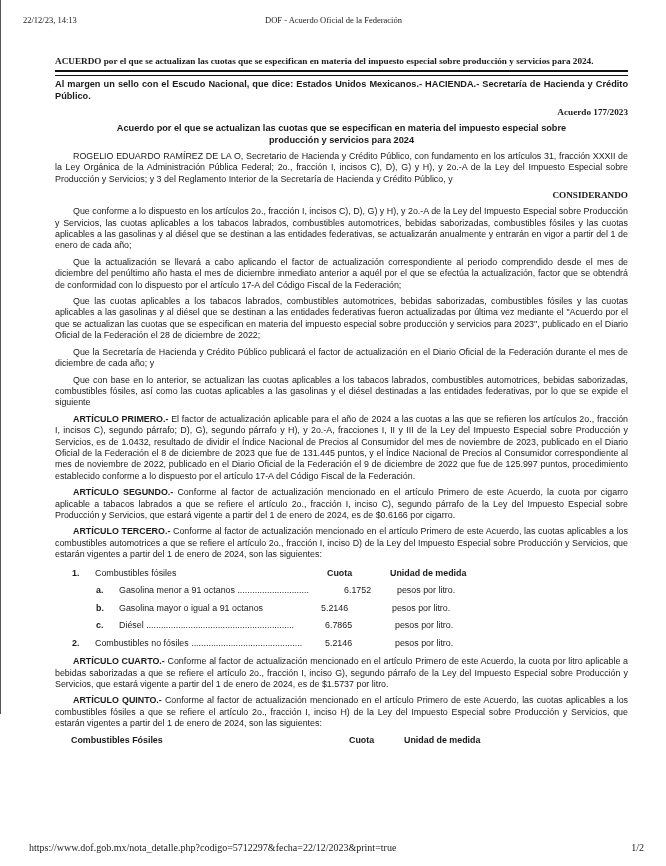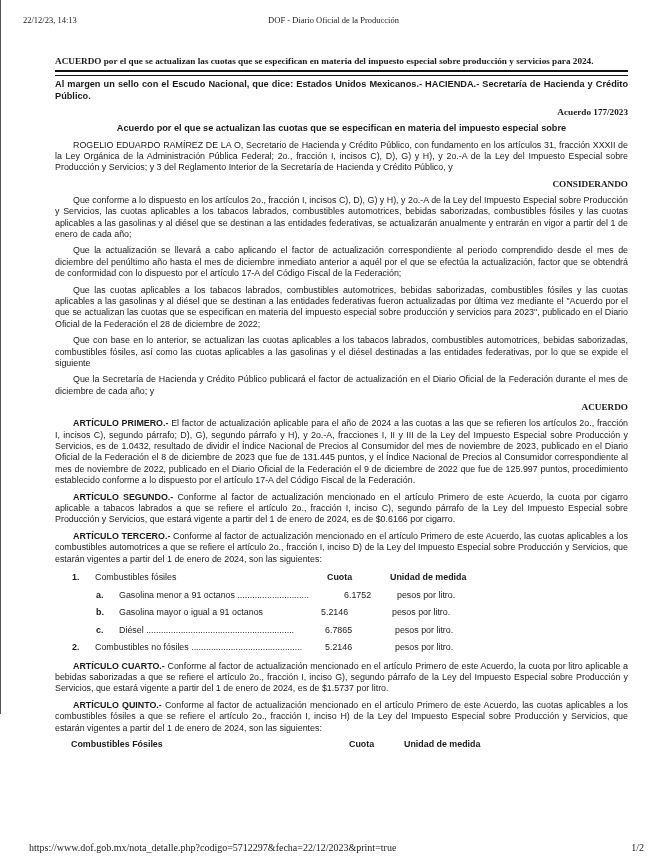--- a/index.html
+++ b/index.html
@@ -33,46 +33,46 @@
   .footer { position: absolute; top: 842px; font-size: 10px; font-family: "Liberation Serif", serif; }
   .footer-url { left: 28px; }
   .footer-page { right: 22px; }
 </style>
 </head>
 <body>
 
 <div class="page">
 
   <div class="hdr hdr-date serif">22/12/23, 14:13</div>
-  <div class="hdr hdr-title serif">DOF - Diario Oficial de la Producción</div>
+  <div class="hdr hdr-title serif">DOF - Acuerdo Oficial de la Federación</div>
 
   <div class="content">
 
     <div class="title">ACUERDO por el que se actualizan las cuotas que se especifican en materia del impuesto especial sobre producción y servicios para 2024.</div>
     <div class="rule2"></div>
 
     <div class="margin-note">Al margen un sello con el Escudo Nacional, que dice: Estados Unidos Mexicanos.- HACIENDA.- Secretaría de Hacienda y Crédito Público.</div>
 
     <div class="center-serif">Acuerdo 177/2023</div>
 
     <div class="subtitle">
       <div>Acuerdo por el que se actualizan las cuotas que se especifican en materia del impuesto especial sobre</div>
+      <div>producción y servicios para 2024</div>
     </div>
 
     <p class="para">ROGELIO EDUARDO RAMÍREZ DE LA O, Secretario de Hacienda y Crédito Público, con fundamento en los artículos 31, fracción XXXII de la Ley Orgánica de la Administración Pública Federal; 2o., fracción I, incisos C), D), G) y H), y 2o.-A de la Ley del Impuesto Especial sobre Producción y Servicios; y 3 del Reglamento Interior de la Secretaría de Hacienda y Crédito Público, y</p>
 
     <div class="center-serif">CONSIDERANDO</div>
 
     <p class="para">Que conforme a lo dispuesto en los artículos 2o., fracción I, incisos C), D), G) y H), y 2o.-A de la Ley del Impuesto Especial sobre Producción y Servicios, las cuotas aplicables a los tabacos labrados, combustibles automotrices, bebidas saborizadas, combustibles fósiles y las cuotas aplicables a las gasolinas y al diésel que se destinan a las entidades federativas, se actualizarán anualmente y entrarán en vigor a partir del 1 de enero de cada año;</p>
     <p class="para">Que la actualización se llevará a cabo aplicando el factor de actualización correspondiente al periodo comprendido desde el mes de diciembre del penúltimo año hasta el mes de diciembre inmediato anterior a aquél por el que se efectúa la actualización, factor que se obtendrá de conformidad con lo dispuesto por el artículo 17-A del Código Fiscal de la Federación;</p>
     <p class="para">Que las cuotas aplicables a los tabacos labrados, combustibles automotrices, bebidas saborizadas, combustibles fósiles y las cuotas aplicables a las gasolinas y al diésel que se destinan a las entidades federativas fueron actualizadas por última vez mediante el "Acuerdo por el que se actualizan las cuotas que se especifican en materia del impuesto especial sobre producción y servicios para 2023", publicado en el Diario Oficial de la Federación el 28 de diciembre de 2022;</p>
+    <p class="para">Que la Secretaría de Hacienda y Crédito Público publicará el factor de actualización en el Diario Oficial de la Federación durante el mes de diciembre de cada año; y</p>
     <p class="para">Que con base en lo anterior, se actualizan las cuotas aplicables a los tabacos labrados, combustibles automotrices, bebidas saborizadas, combustibles fósiles, así como las cuotas aplicables a las gasolinas y el diésel destinadas a las entidades federativas, por lo que se expide el siguiente</p>
-    <p class="para">Que la Secretaría de Hacienda y Crédito Público publicará el factor de actualización en el Diario Oficial de la Federación durante el mes de diciembre de cada año; y</p>
 
-    <div class="center-serif">ACUERDO</div>
 
     <p class="para"><b>ARTÍCULO PRIMERO.-</b><span> El factor de actualización aplicable para el año de 2024 a las cuotas a las que se refieren los artículos 2o., fracción I, incisos C), segundo párrafo; D), G), segundo párrafo y H), y 2o.-A, fracciones I, II y III de la Ley del Impuesto Especial sobre Producción y Servicios, es de 1.0432, resultado de dividir el Índice Nacional de Precios al Consumidor del mes de noviembre de 2023, publicado en el Diario Oficial de la Federación el 8 de diciembre de 2023 que fue de 131.445 puntos, y el Índice Nacional de Precios al Consumidor correspondiente al mes de noviembre de 2022, publicado en el Diario Oficial de la Federación el 9 de diciembre de 2022 que fue de 125.997 puntos, procedimiento establecido conforme a lo dispuesto por el artículo 17-A del Código Fiscal de la Federación.</span></p>
     <p class="para"><b>ARTÍCULO SEGUNDO.-</b><span> Conforme al factor de actualización mencionado en el artículo Primero de este Acuerdo, la cuota por cigarro aplicable a tabacos labrados a que se refiere el artículo 2o., fracción I, inciso C), segundo párrafo de la Ley del Impuesto Especial sobre Producción y Servicios, que estará vigente a partir del 1 de enero de 2024, es de $0.6166 por cigarro.</span></p>
     <p class="para"><b>ARTÍCULO TERCERO.-</b><span> Conforme al factor de actualización mencionado en el artículo Primero de este Acuerdo, las cuotas aplicables a los combustibles automotrices a que se refiere el artículo 2o., fracción I, inciso D) de la Ley del Impuesto Especial sobre Producción y Servicios, que estarán vigentes a partir del 1 de enero de 2024, son las siguientes:</span></p>
 
     <div class="tbl">
       <div class="trow">
         <span class="c-num">1.</span>
         <span class="c-label1">Combustibles fósiles</span>
         <span class="c-cuota bold">Cuota</span>

